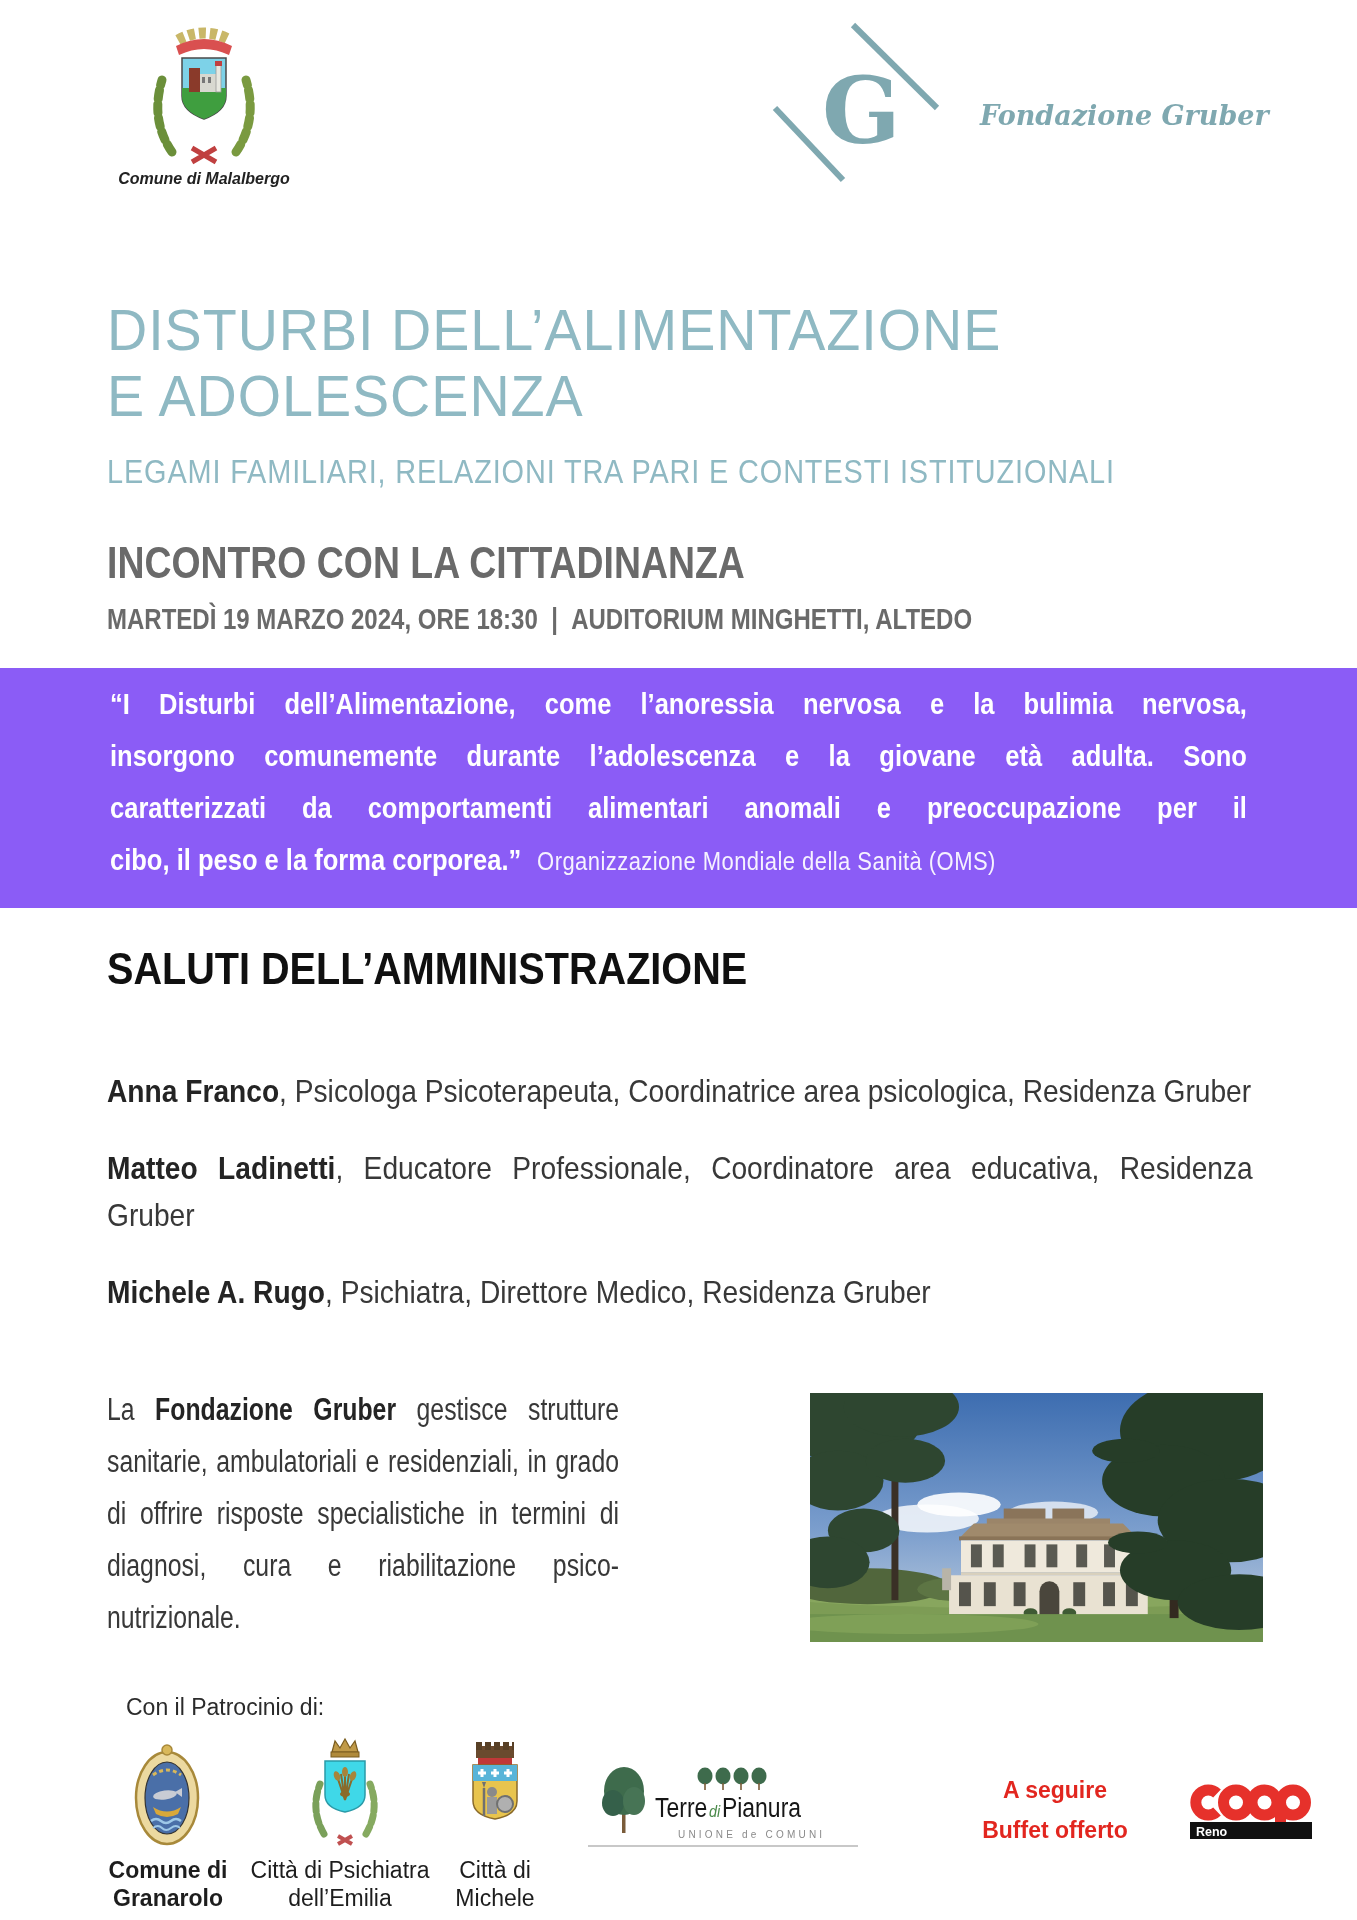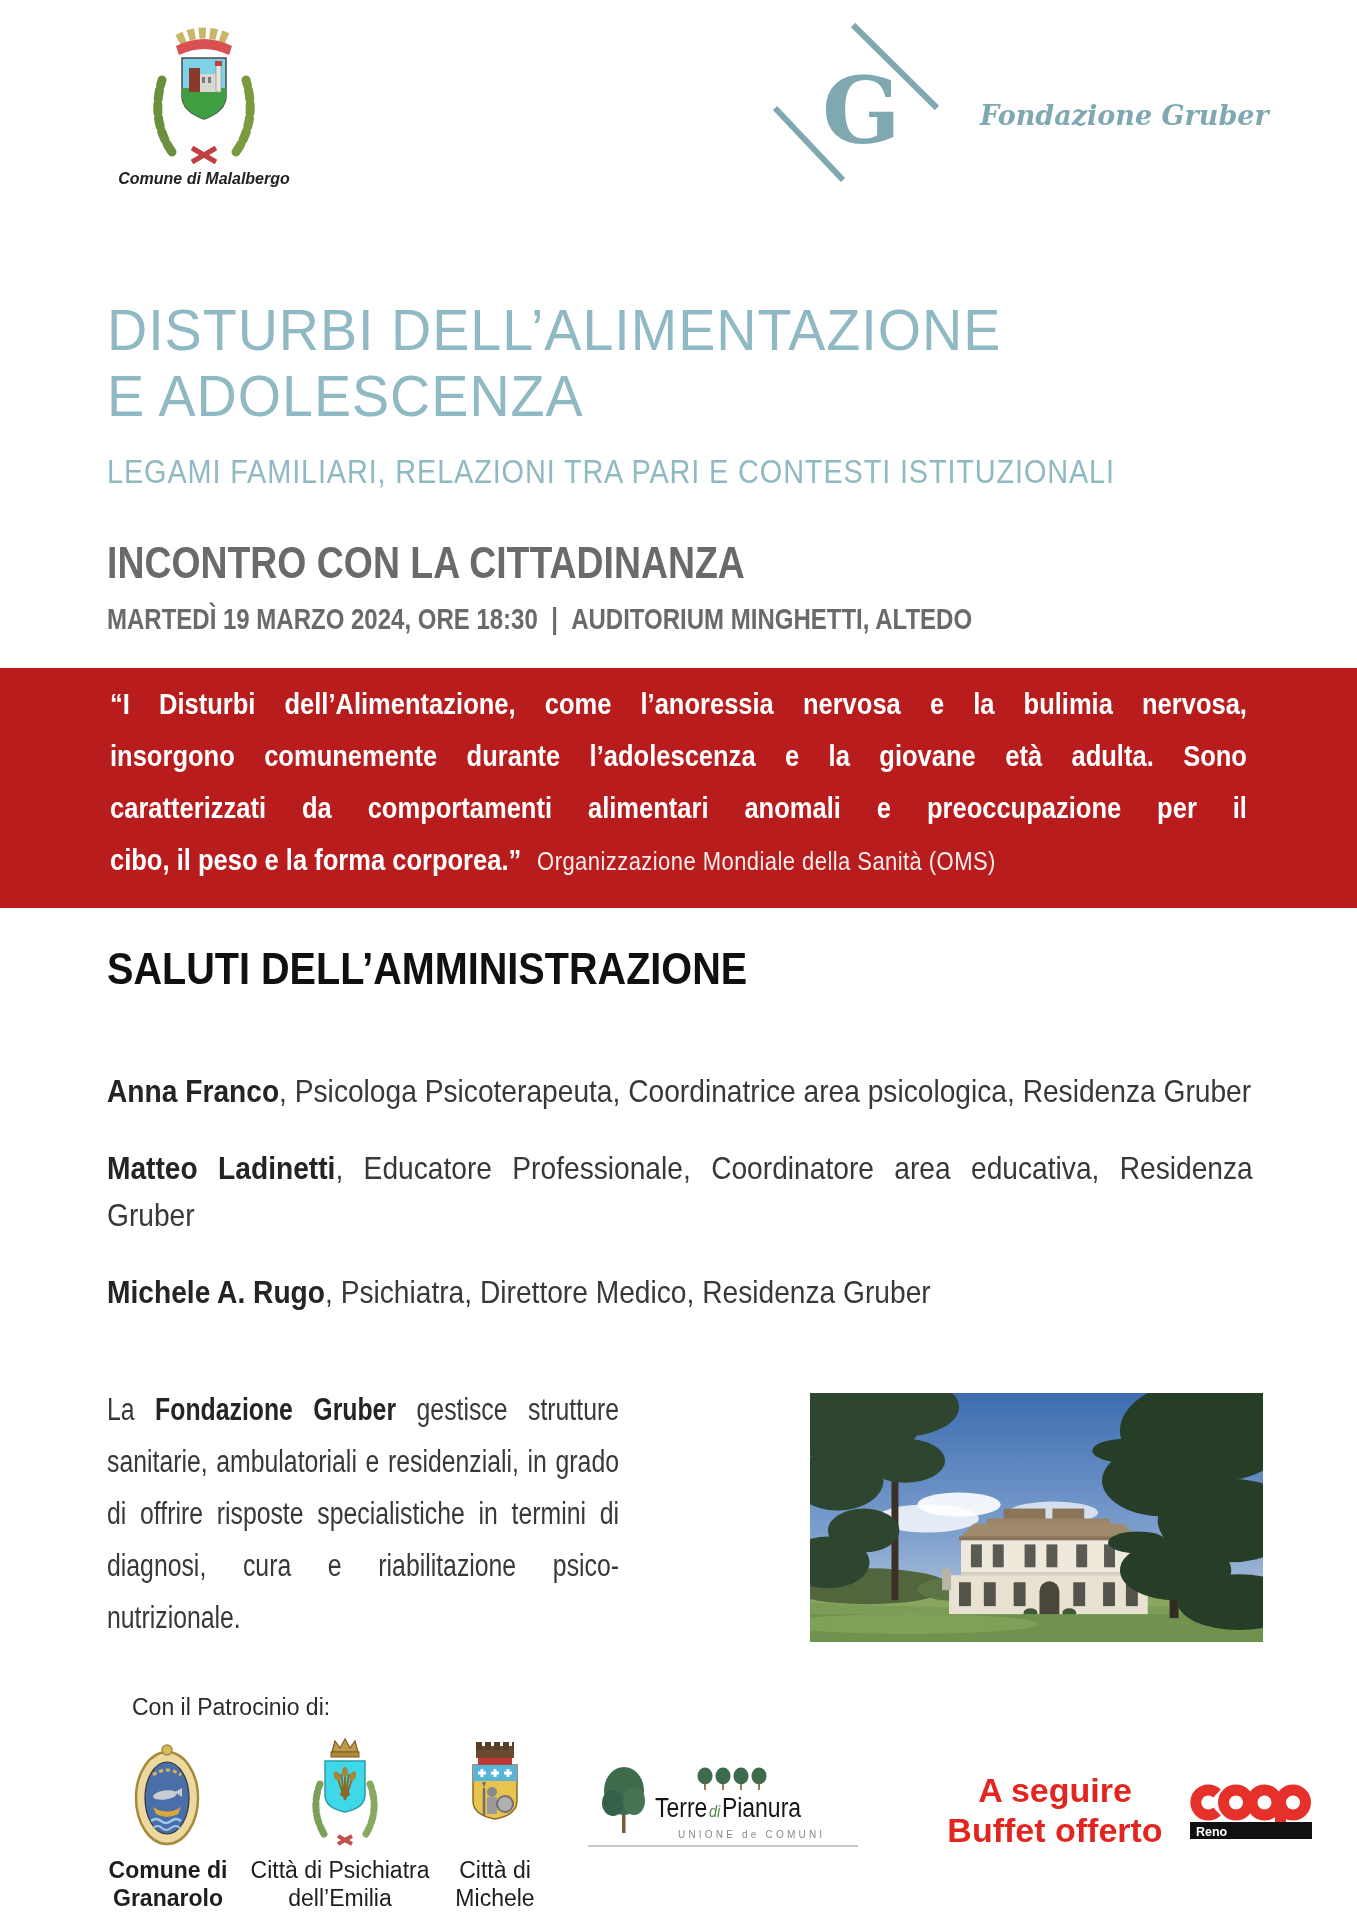--- a/index.html
+++ b/index.html
@@ -15,21 +15,21 @@
 
   .comune-caption { font-size:16px; font-weight:bold; color:#222; text-align:center; }
   .gruber-name { font-family:"DejaVu Serif", serif; font-style:italic; font-weight:bold;
                  font-size:27px; color:#7FA8B0; white-space:nowrap; }
 
   .title-line { color:#8FB9C3; font-size:58px; line-height:64px; letter-spacing:1px; white-space:nowrap; }
   .subtitle   { color:#8FB9C3; font-size:34px; letter-spacing:1px; white-space:nowrap; }
   .ev-heading { color:#6A6A6A; font-size:44px; font-weight:bold; white-space:nowrap; }
   .ev-details { color:#6A6A6A; font-size:30px; font-weight:bold; white-space:nowrap; }
 
-  .quote-banner { background:#b91c1c; }
+  .quote-banner { background:#8b5cf6; }
   .quote-line { position:absolute; left:110px; width:1292px; transform:scaleX(.88); transform-origin:left top;
                 color:#ffffff; font-weight:bold; font-size:29px; white-space:nowrap;
                 text-align:justify; text-align-last:justify; }
   .quote-line.last { text-align:left; text-align-last:left; }
   .quote-attrib { font-weight:normal; font-size:25px; opacity:.92; letter-spacing:.5px; margin-left:18px; }
 
   .saluti { color:#101010; font-size:44px; font-weight:bold; white-space:nowrap; }
   .interv { color:#8FB9C3; font-size:36px; font-weight:bold; letter-spacing:2px; white-space:nowrap; }
 
   .speakers { width:1302px; transform:scaleX(.88); transform-origin:left top;
@@ -45,21 +45,21 @@
 
   .patronage-label { font-size:23px; color:#2b2b2b; }
   .crest-caption { font-size:23px; line-height:28px; color:#1d1d1d; text-align:center; }
 
   .terre-text { white-space:nowrap; font-size:27px; color:#161616; }
   .terre-text .di { font-size:17px; font-style:italic; color:#4a8a4a; padding:0 2px; }
   .terre-sub { font-size:10px; letter-spacing:3.2px; color:#8a8a8a; white-space:nowrap; }
   .terre-rule { height:2px; background:#c8c8c8; }
 
   .buffet { width:250px; text-align:center; color:#E2261F; font-weight:bold;
-            font-size:34px; line-height:40px; white-space:nowrap; }
+            font-size:23px; line-height:40px; white-space:nowrap; }
 </style>
 </head>
 <body>
 
 <div class="page">
 
   <div class="abs" style="left:142px; top:24px;">
     <svg viewBox="0 0 124 142" width="124" height="142">
       <path d="M36 16 Q62 2 88 16" stroke="#c9b768" stroke-width="11" stroke-dasharray="7 4" fill="none"></path>
       <path d="M34 22 Q62 8 90 22 L87 31 Q62 19 37 31 Z" fill="#d95050"></path>
@@ -182,21 +182,21 @@
         <ellipse cx="356" cy="88" rx="62" ry="36"></ellipse>
         <ellipse cx="422" cy="128" rx="72" ry="42"></ellipse>
         <ellipse cx="368" cy="178" rx="56" ry="30"></ellipse>
         <ellipse cx="432" cy="210" rx="62" ry="28"></ellipse>
         <ellipse cx="318" cy="58" rx="34" ry="12"></ellipse>
         <ellipse cx="330" cy="150" rx="30" ry="11"></ellipse>
       </g>
     </svg>
   </div>
 
-  <div class="abs patronage-label" style="left:132px; top:1694px;">Con il Patrocinio di:</div>
+  <div class="abs patronage-label" style="left:126px; top:1694px;">Con il Patrocinio di:</div>
 
   <div class="abs" style="left:133px; top:1742px;">
     <svg viewBox="0 0 68 108" width="68" height="108">
       <ellipse cx="34" cy="56" rx="31" ry="46" fill="#ecd9a0" stroke="#a8893a" stroke-width="2.5"></ellipse>
       <circle cx="34" cy="8" r="5" fill="#d9b85a" stroke="#a8893a" stroke-width="1.5"></circle>
       <ellipse cx="34" cy="56" rx="22" ry="36" fill="#4a6fa8" stroke="#333" stroke-width="1.2"></ellipse>
       <path d="M20 33 Q34 23 48 33" stroke="#d9b85a" stroke-width="3" fill="none" stroke-dasharray="4 3"></path>
       <ellipse cx="32" cy="53" rx="12" ry="4.5" fill="#c8ccd4" transform="rotate(-8 32 53)"></ellipse>
       <path d="M42 50 l7 -4 v9 z" fill="#c8ccd4"></path>
       <path d="M20 65 q14 9 28 0 l-3 7 q-11 6 -22 0 z" fill="#d9a83a"></path>

